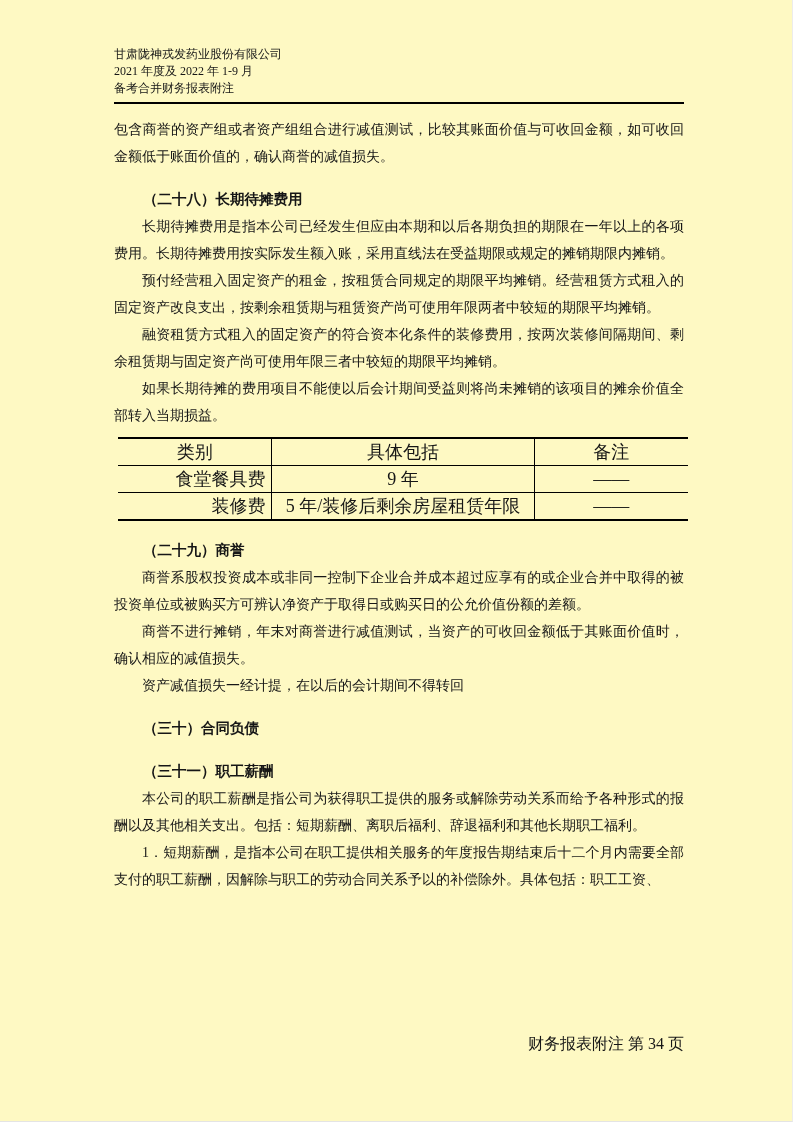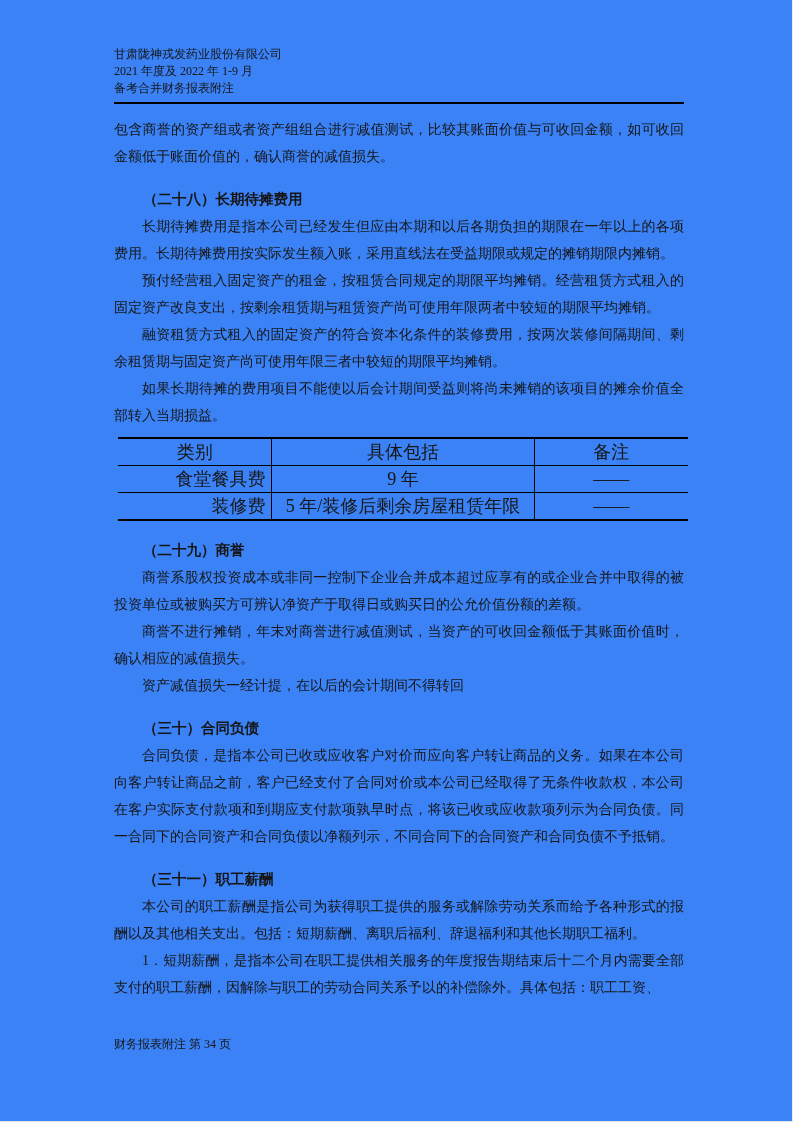--- a/index.html
+++ b/index.html
@@ -8,21 +8,21 @@
     background: #ffffff;
   }
   body {
     width: 793px; height: 1122px;
     font-family: "Liberation Serif", "DejaVu Serif", serif;
     color: #161616;
   }
   .page {
     position: relative;
     width: 793px; height: 1122px;
-    background: #3b82f6;
+    background: #fef9c3;
     overflow: hidden;
     border-right: 1px solid #ececec;
     border-bottom: 1px solid #e4e4e4;
   }
   .content {
     position: absolute;
     left: 114px; top: 46px;
     width: 570px;
   }
   .doc-header {
@@ -78,22 +78,22 @@
   }
   table.amort-table td.cat-cell { text-align: right; }
   table.amort-table col.c1 { width: 27%; }
   table.amort-table col.c2 { width: 46%; }
   table.amort-table col.c3 { width: 27%; }
 
   .page-footer {
     position: absolute;
     left: 114px; top: 1036px;
     width: 570px;
-    text-align: left;
-    font-size: 12px;
+    text-align: right;
+    font-size: 16px;
     line-height: 16px;
   }
 </style>
 </head>
 <body>
 
 <div class="page">
   <div class="content">
 
     <header class="doc-header">
@@ -138,21 +138,20 @@
           </tr>
         </tbody>
       </table>
 
       <h2 class="sec-heading">（二十九）商誉</h2>
       <p>商誉系股权投资成本或非同一控制下企业合并成本超过应享有的或企业合并中取得的被投资单位或被购买方可辨认净资产于取得日或购买日的公允价值份额的差额。</p>
       <p>商誉不进行摊销，年末对商誉进行减值测试，当资产的可收回金额低于其账面价值时，确认相应的减值损失。</p>
       <p>资产减值损失一经计提，在以后的会计期间不得转回</p>
 
       <h2 class="sec-heading">（三十）合同负债</h2>
-      <p>合同负债，是指本公司已收或应收客户对价而应向客户转让商品的义务。如果在本公司向客户转让商品之前，客户已经支付了合同对价或本公司已经取得了无条件收款权，本公司在客户实际支付款项和到期应支付款项孰早时点，将该已收或应收款项列示为合同负债。同一合同下的合同资产和合同负债以净额列示，不同合同下的合同资产和合同负债不予抵销。</p>
 
       <h2 class="sec-heading">（三十一）职工薪酬</h2>
       <p>本公司的职工薪酬是指公司为获得职工提供的服务或解除劳动关系而给予各种形式的报酬以及其他相关支出。包括：短期薪酬、离职后福利、辞退福利和其他长期职工福利。</p>
       <p>1．短期薪酬，是指本公司在职工提供相关服务的年度报告期结束后十二个月内需要全部支付的职工薪酬，因解除与职工的劳动合同关系予以的补偿除外。具体包括：职工工资、</p>
 
     </main>
   </div>
 
   <footer class="page-footer">
     <span>财务报表附注 第 34 页</span>

